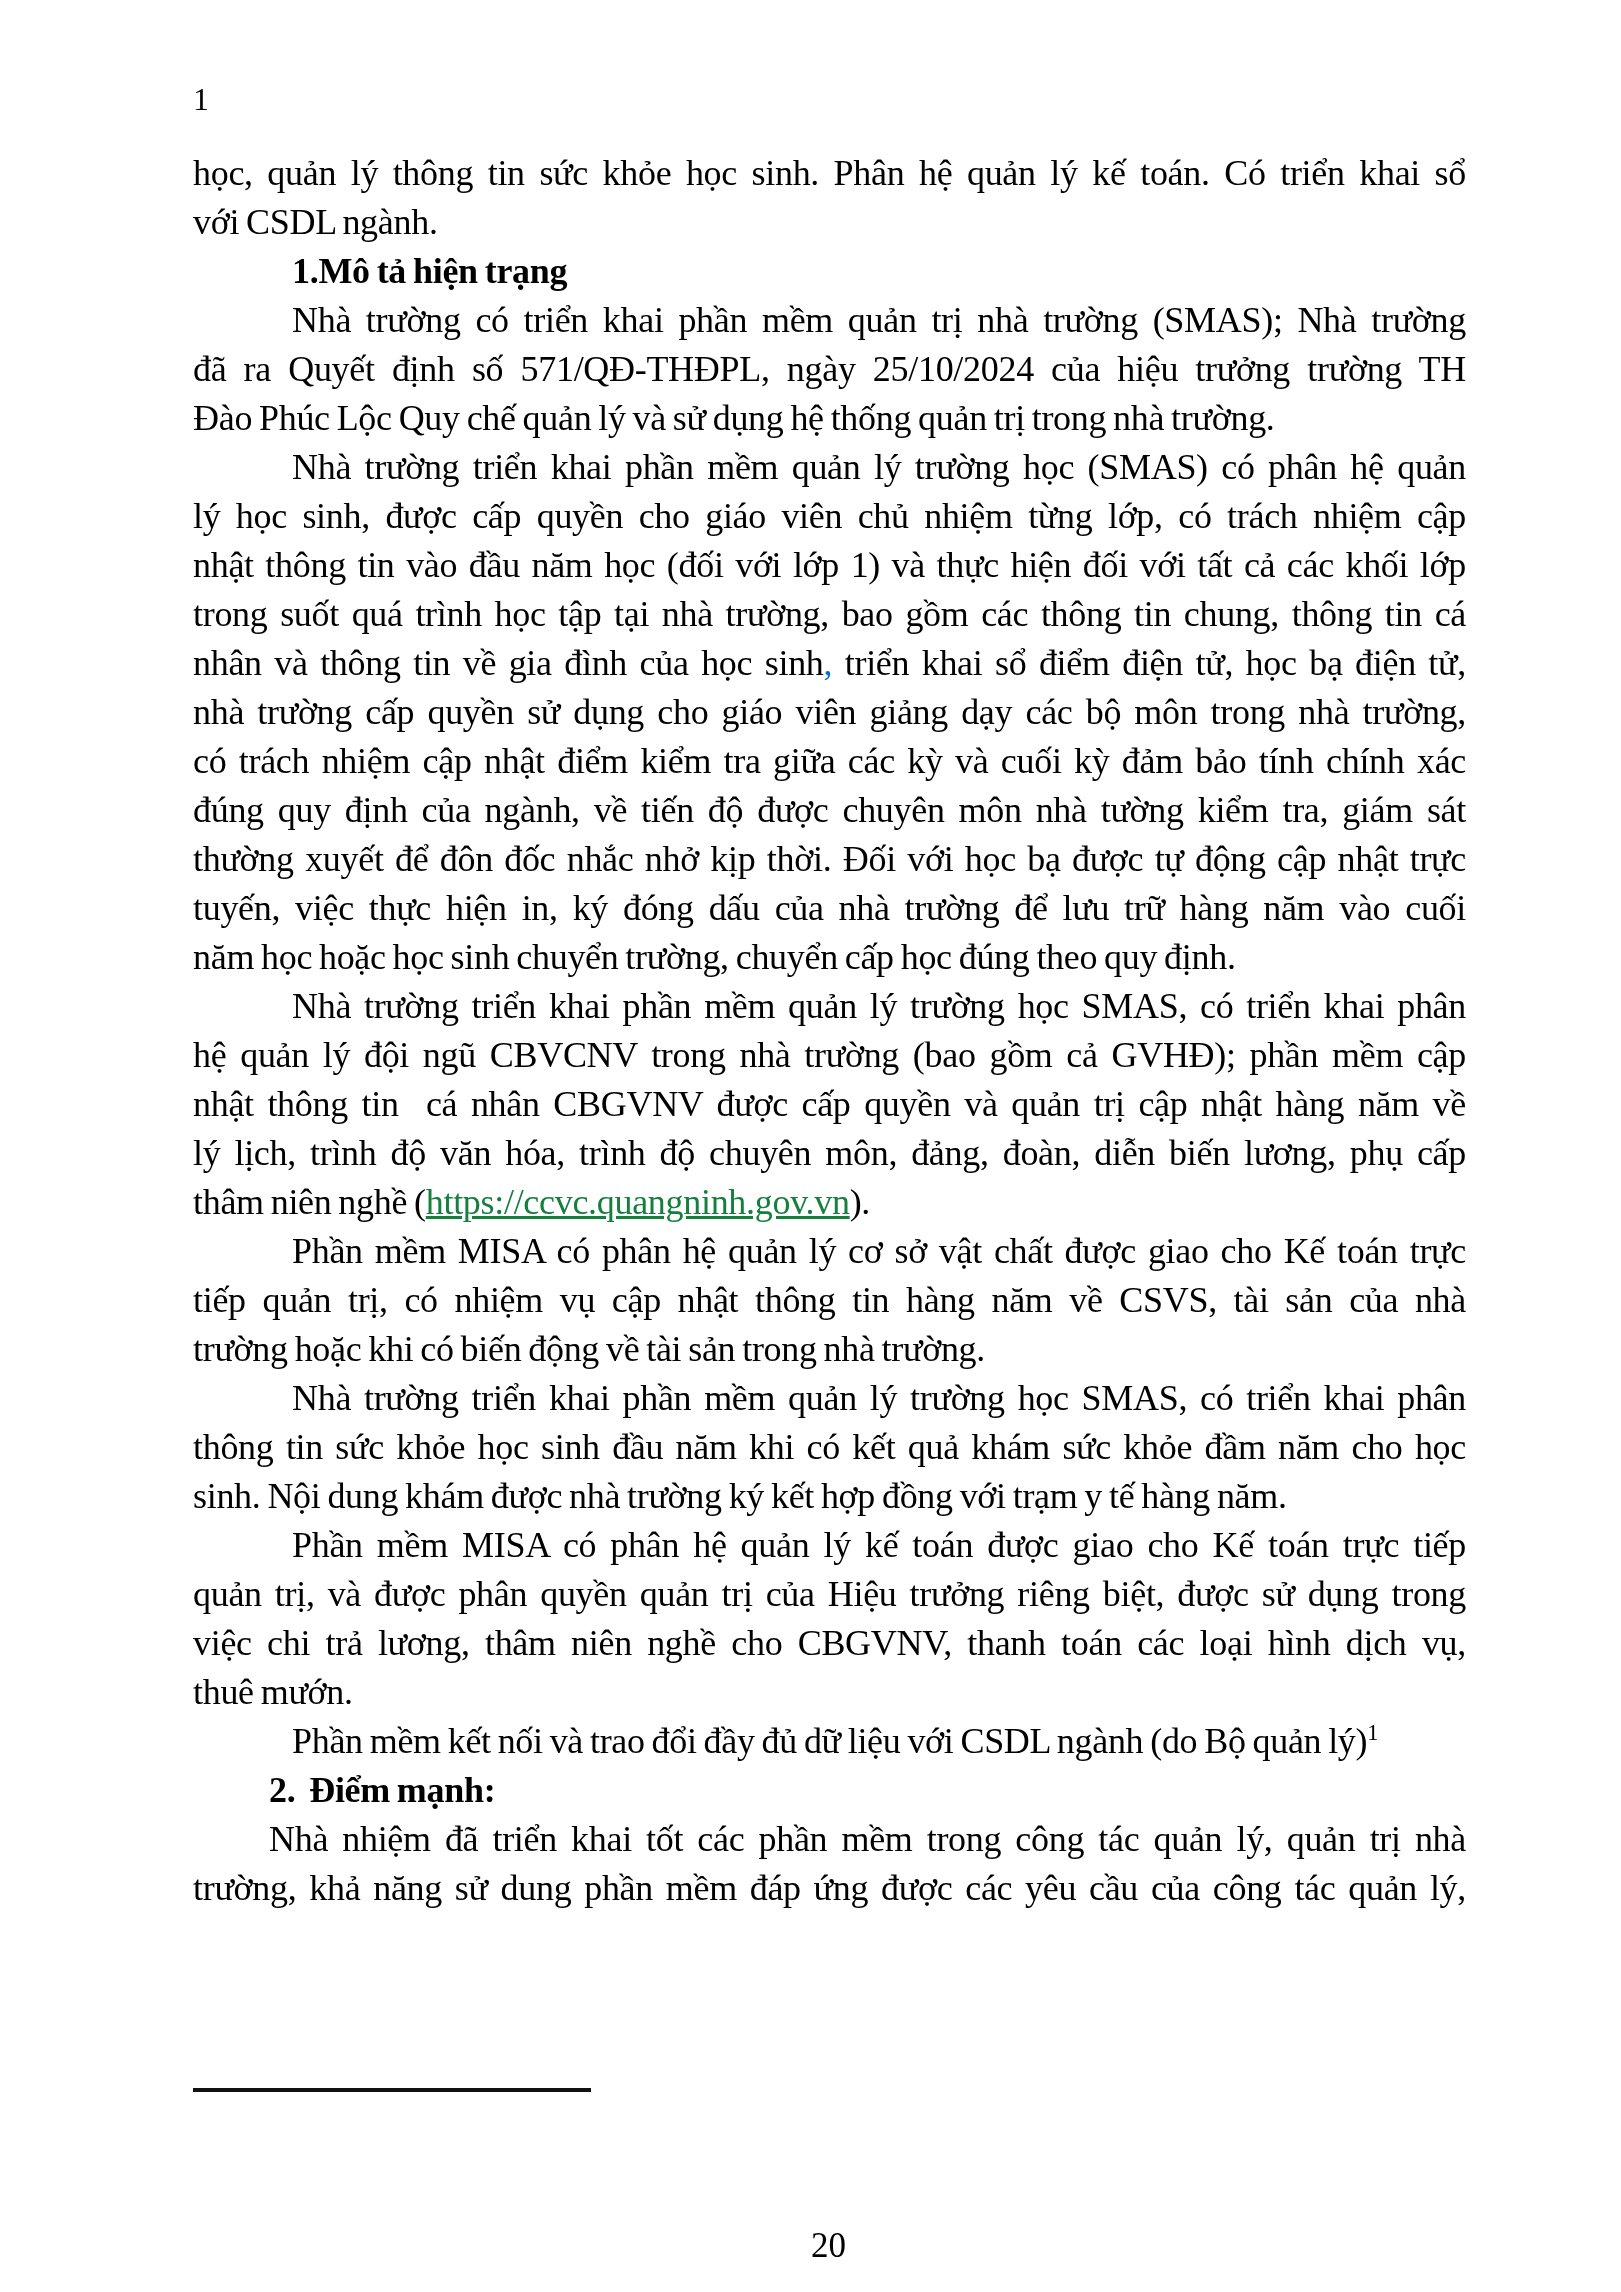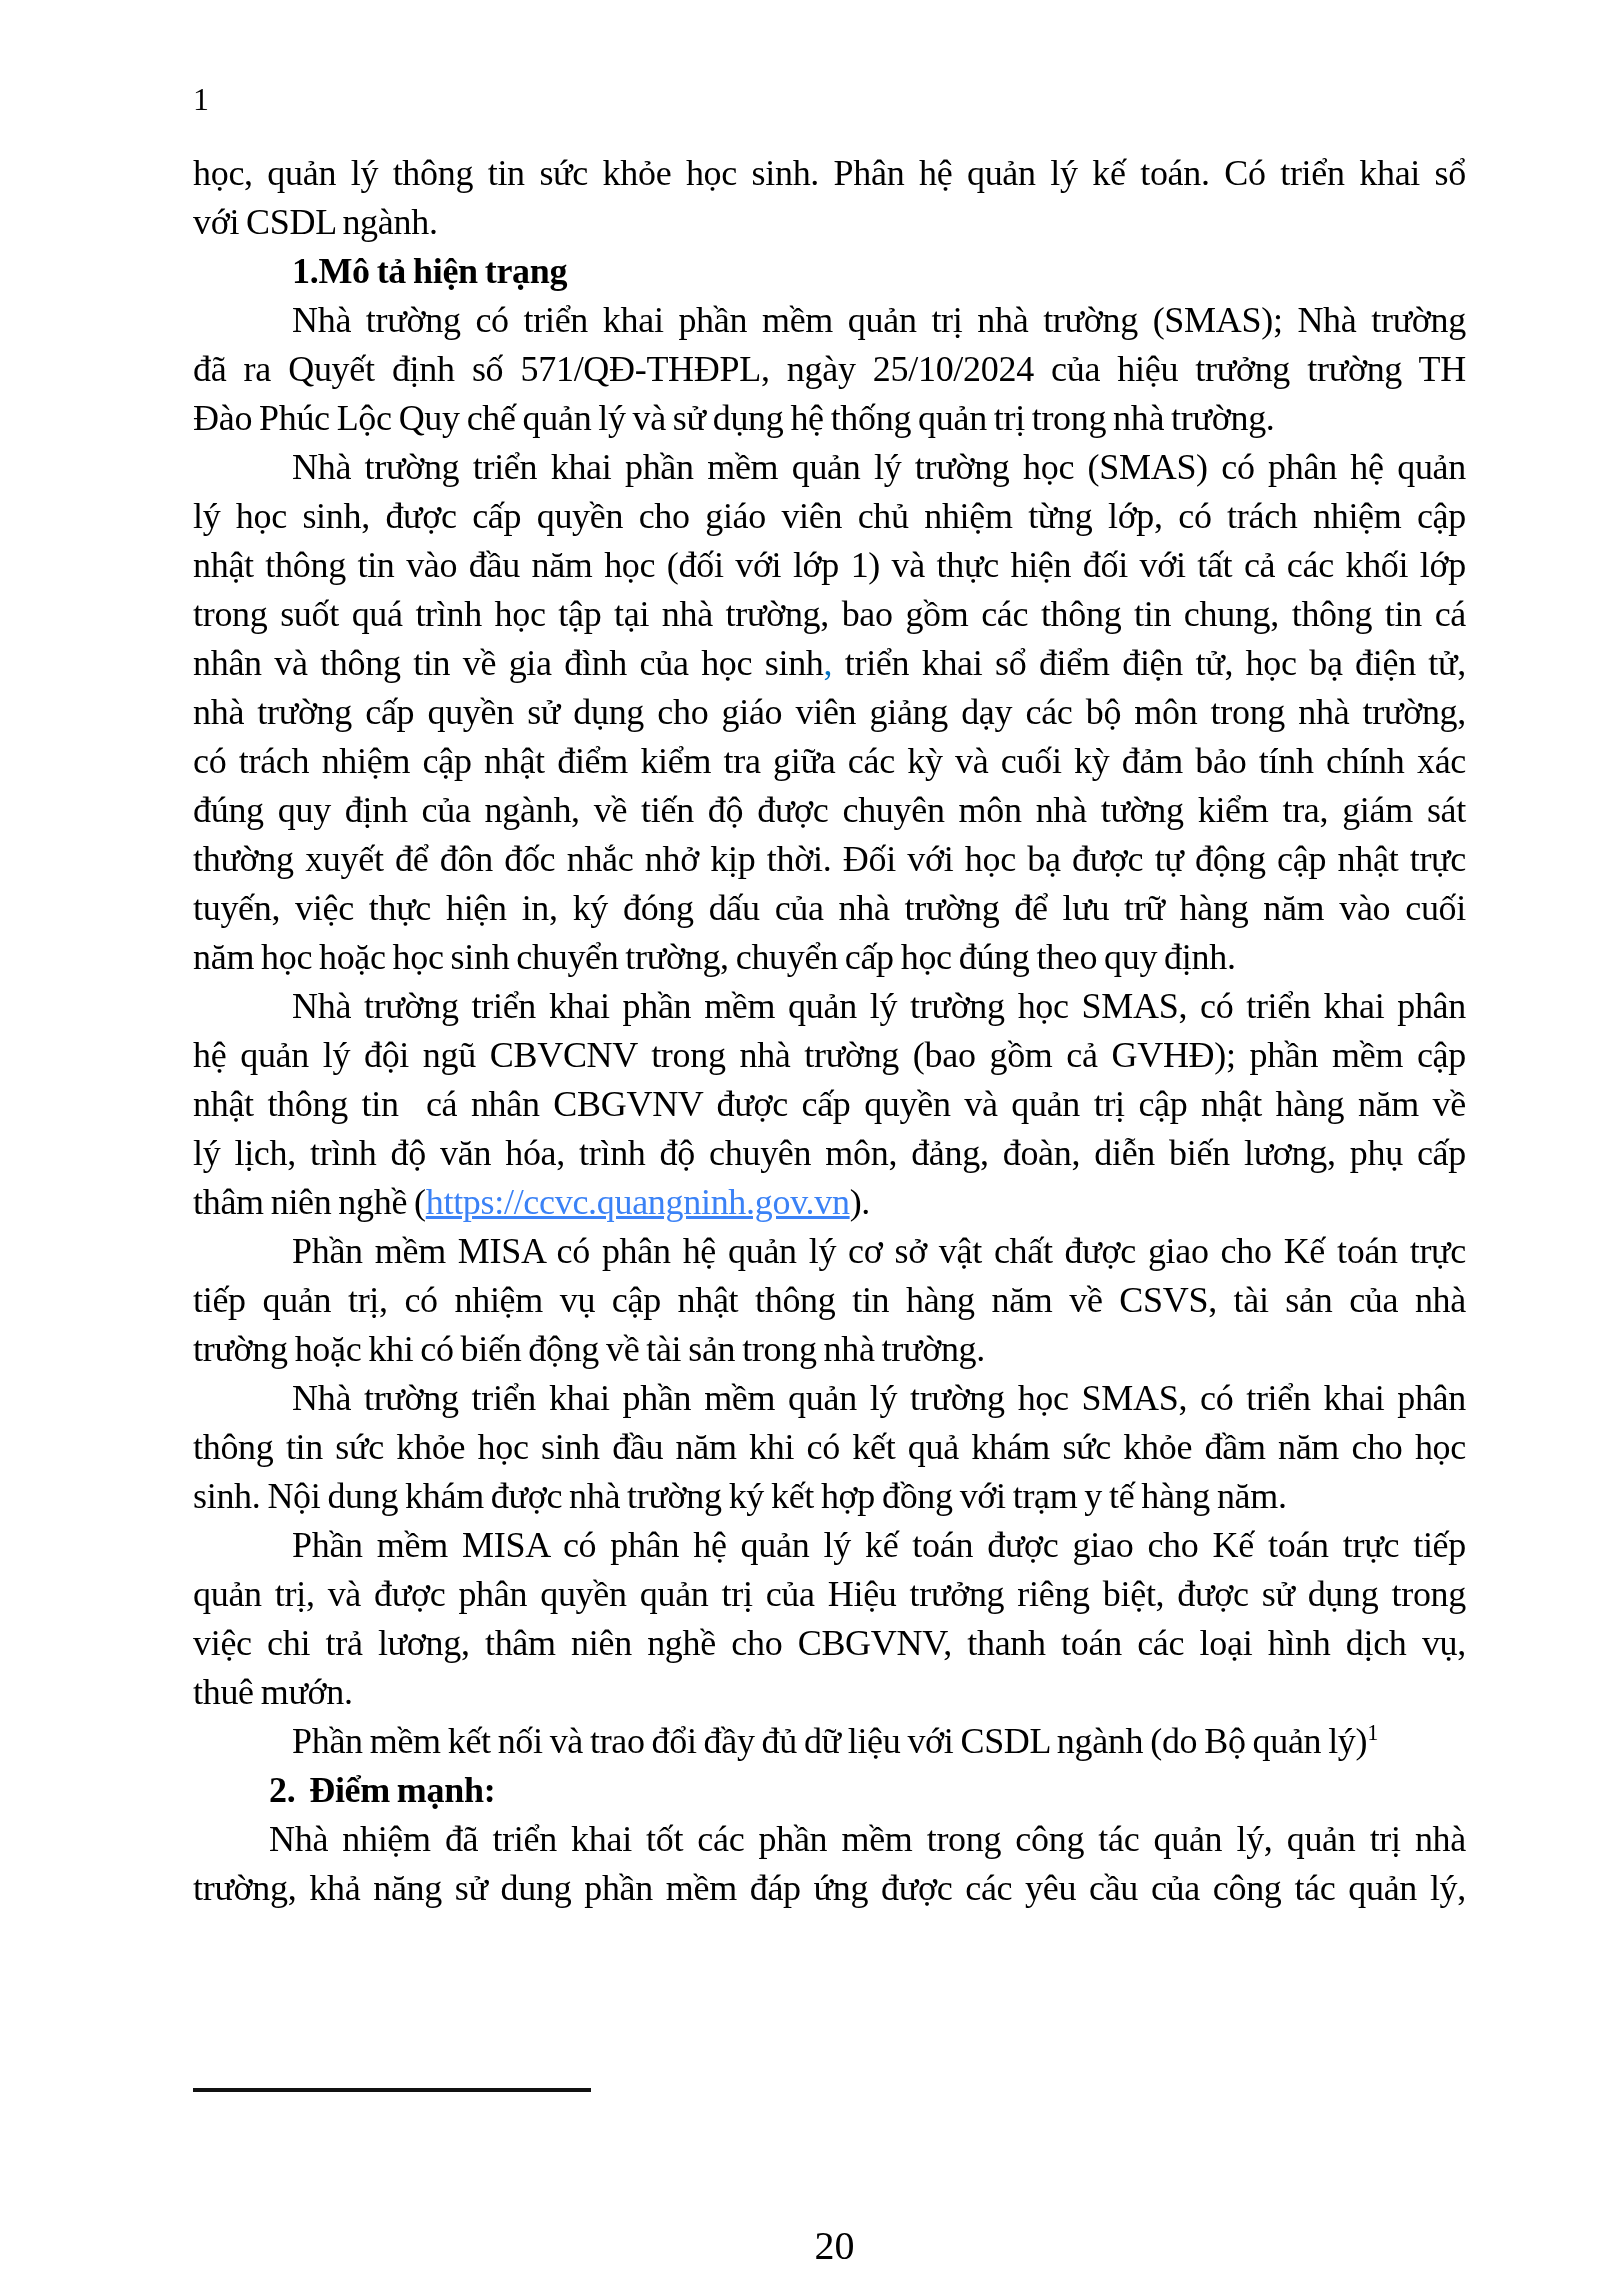--- a/index.html
+++ b/index.html
@@ -46,25 +46,25 @@
   .footnote-sep {
     position: absolute;
     left: 193px;
     top: 2088px;
     width: 398px;
     height: 3.6px;
     background: #111111;
   }
   .page-footer {
     position: absolute;
-    left: 198px;
+    left: 192px;
     top: 2225px;
     width: 1273px;
     text-align: center;
-    font-size: 40px;
+    font-size: 35px;
     line-height: 41px;
   }
 </style>
 </head>
 <body>
 
 <div class="header-num">1</div>
 
 <div class="doc-body">
     <div class="ln j"><span>học, quản lý thông tin sức khỏe học sinh. Phân hệ quản lý kế toán. Có triển khai sổ</span></div>
@@ -81,21 +81,21 @@
     <div class="ln j"><span>nhà trường cấp quyền sử dụng cho giáo viên giảng dạy các bộ môn trong nhà trường,</span></div>
     <div class="ln j"><span>có trách nhiệm cập nhật điểm kiểm tra giữa các kỳ và cuối kỳ đảm bảo tính chính xác</span></div>
     <div class="ln j"><span>đúng quy định của ngành, về tiến độ được chuyên môn nhà tường kiểm tra, giám sát</span></div>
     <div class="ln j"><span>thường xuyết để đôn đốc nhắc nhở kịp thời. Đối với học bạ được tự động cập nhật trực</span></div>
     <div class="ln j"><span>tuyến, việc thực hiện in, ký đóng dấu của nhà trường để lưu trữ hàng năm vào cuối</span></div>
     <div class="ln n"><span>năm học hoặc học sinh chuyển trường, chuyển cấp học đúng theo quy định.</span></div>
     <div class="ln j" style="text-indent: 99px;"><span>Nhà trường triển khai phần mềm quản lý trường học SMAS, có triển khai phân</span></div>
     <div class="ln j"><span>hệ quản lý đội ngũ CBVCNV trong nhà trường (bao gồm cả GVHĐ); phần mềm cập</span></div>
     <div class="ln j"><span>nhật thông tin&nbsp; cá nhân CBGVNV được cấp quyền và quản trị cập nhật hàng năm về</span></div>
     <div class="ln j"><span>lý lịch, trình độ văn hóa, trình độ chuyên môn, đảng, đoàn, diễn biến lương, phụ cấp</span></div>
-    <div class="ln n"><span>thâm niên nghề (</span><a class="seg-l" style="color: #3b82f6;">https://ccvc.quangninh.gov.vn</a><span>).</span></div>
+    <div class="ln n"><span>thâm niên nghề (</span><a class="seg-l" style="color: #15803d;">https://ccvc.quangninh.gov.vn</a><span>).</span></div>
     <div class="ln j" style="text-indent: 99px;"><span>Phần mềm MISA có phân hệ quản lý cơ sở vật chất được giao cho Kế toán trực</span></div>
     <div class="ln j"><span>tiếp quản trị, có nhiệm vụ cập nhật thông tin hàng năm về CSVS, tài sản của nhà</span></div>
     <div class="ln n"><span>trường hoặc khi có biến động về tài sản trong nhà trường.</span></div>
     <div class="ln j" style="text-indent: 99px;"><span>Nhà trường triển khai phần mềm quản lý trường học SMAS, có triển khai phân</span></div>
     <div class="ln j"><span>thông tin sức khỏe học sinh đầu năm khi có kết quả khám sức khỏe đầm năm cho học</span></div>
     <div class="ln n"><span>sinh. Nội dung khám được nhà trường ký kết hợp đồng với trạm y tế hàng năm.</span></div>
     <div class="ln j" style="text-indent: 99px;"><span>Phần mềm MISA có phân hệ quản lý kế toán được giao cho Kế toán trực tiếp</span></div>
     <div class="ln j"><span>quản trị, và được phân quyền quản trị của Hiệu trưởng riêng biệt, được sử dụng trong</span></div>
     <div class="ln j"><span>việc chi trả lương, thâm niên nghề cho CBGVNV, thanh toán các loại hình dịch vụ,</span></div>
     <div class="ln n"><span>thuê mướn.</span></div>

